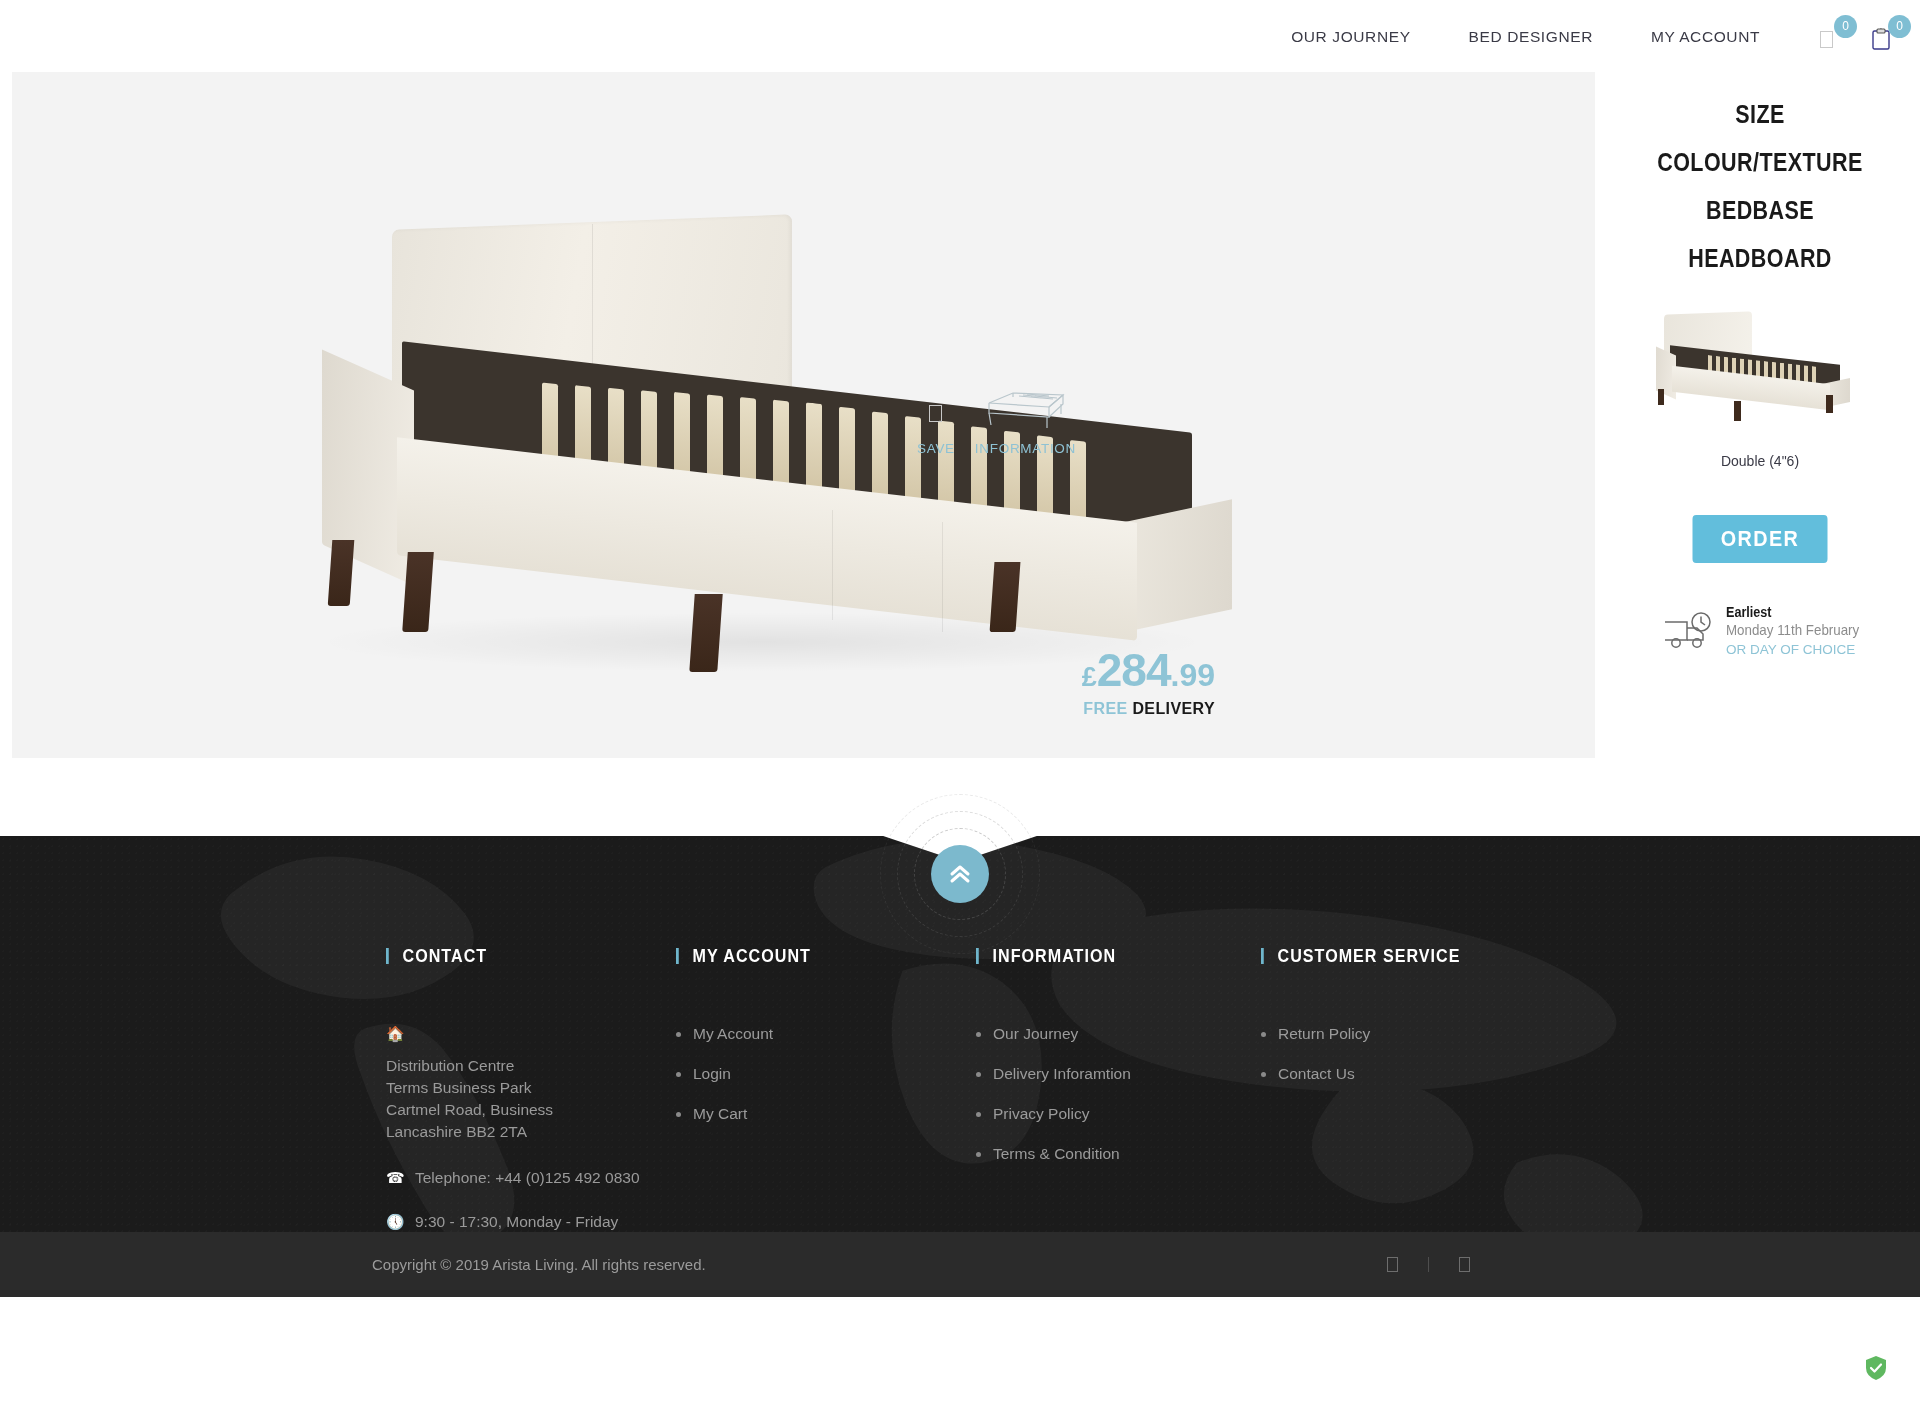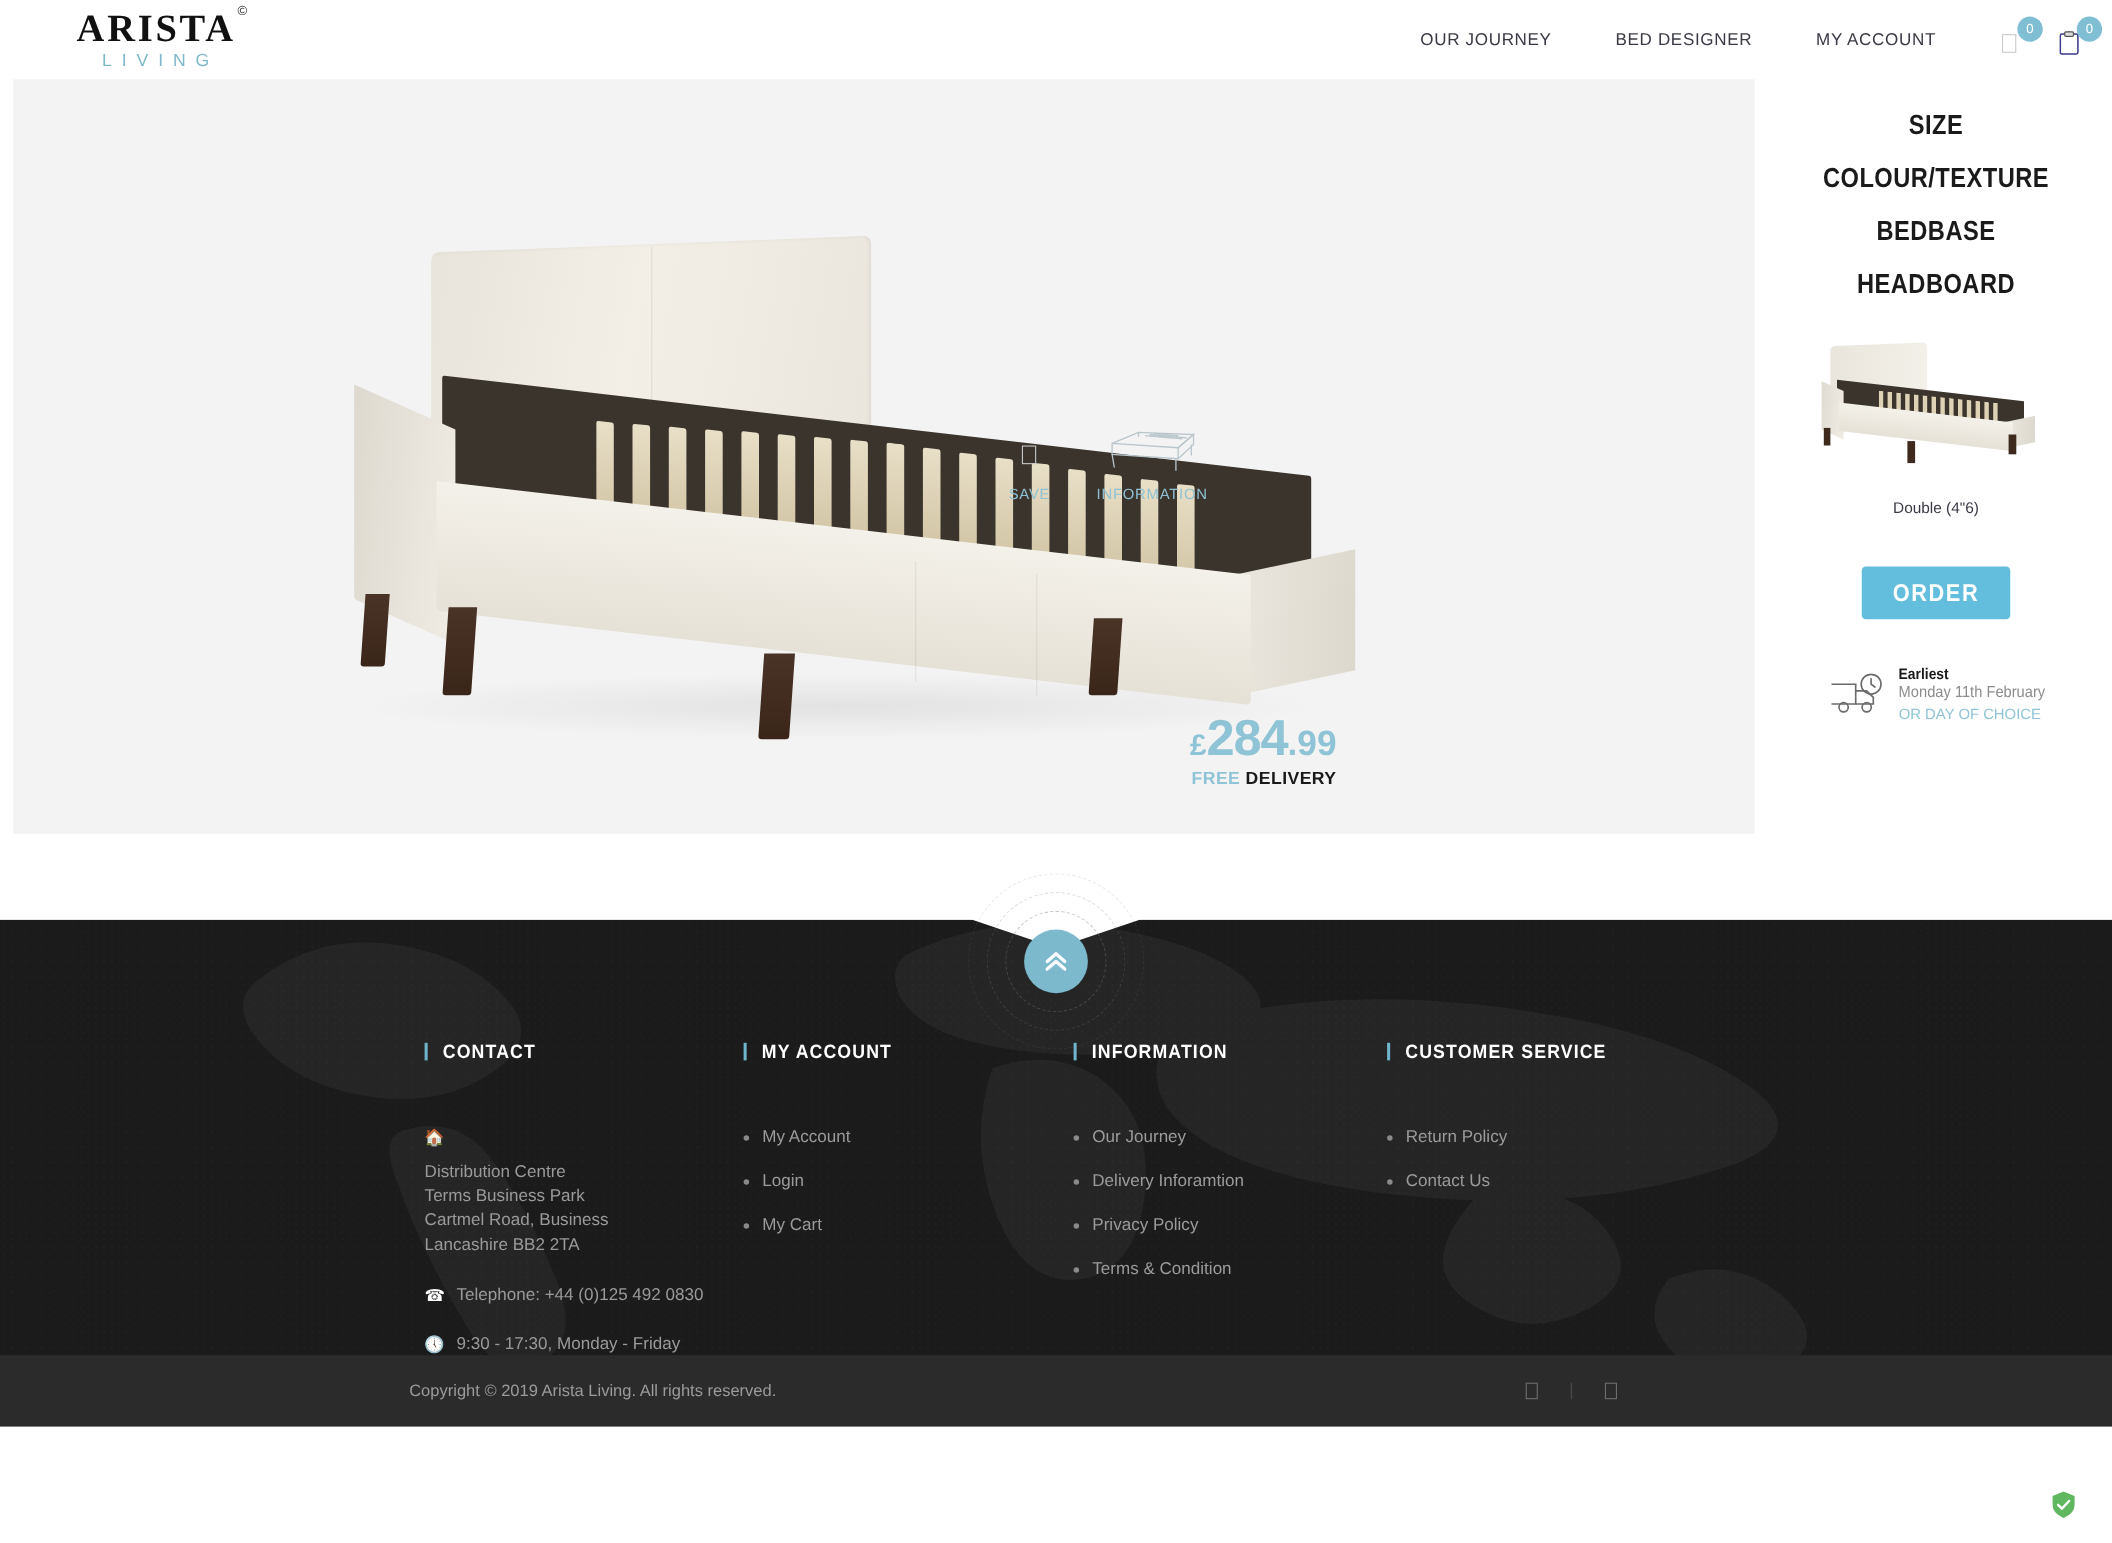--- a/index.html
+++ b/index.html
@@ -186,21 +186,21 @@
     width: 900px; height: 60px;
     background: radial-gradient(ellipse at 50% 50%, rgba(0,0,0,0.07), rgba(0,0,0,0) 70%);
   }
 
   
   .stage-actions {
     position: absolute;
     left: 905px;
     top: 315px;
     display: flex;
-    gap: 42px;
+    gap: 20px;
     align-items: flex-end;
   }
   .stage-action { text-align: center; cursor: pointer; }
   .stage-action .label {
     font-size: 13.5px;
     letter-spacing: 0.7px;
     color: #8ec2d4;
     margin-top: 6px;
     display: block;
   }
@@ -504,27 +504,20 @@
     box-shadow: 0 0 10px rgba(255,255,255,0.18);
     z-index: 40;
     cursor: pointer;
   }
 </style>
 </head>
 <body>
 
 <div class="header">
 
-  <div class="logo">
-    <div class="logo-main">
-      <span>ARISTA</span>
-      <span class="logo-reg">©</span>
-    </div>
-    <div class="logo-sub">LIVING</div>
-  </div>
 
   <nav class="nav">
     <a class="nav-item">OUR JOURNEY</a>
     <a class="nav-item">BED DESIGNER</a>
     <a class="nav-item">MY ACCOUNT</a>
   </nav>
 
   <div class="header-icons">
     <div class="hicon-wrap">
       <span class="glyph-box"></span>

